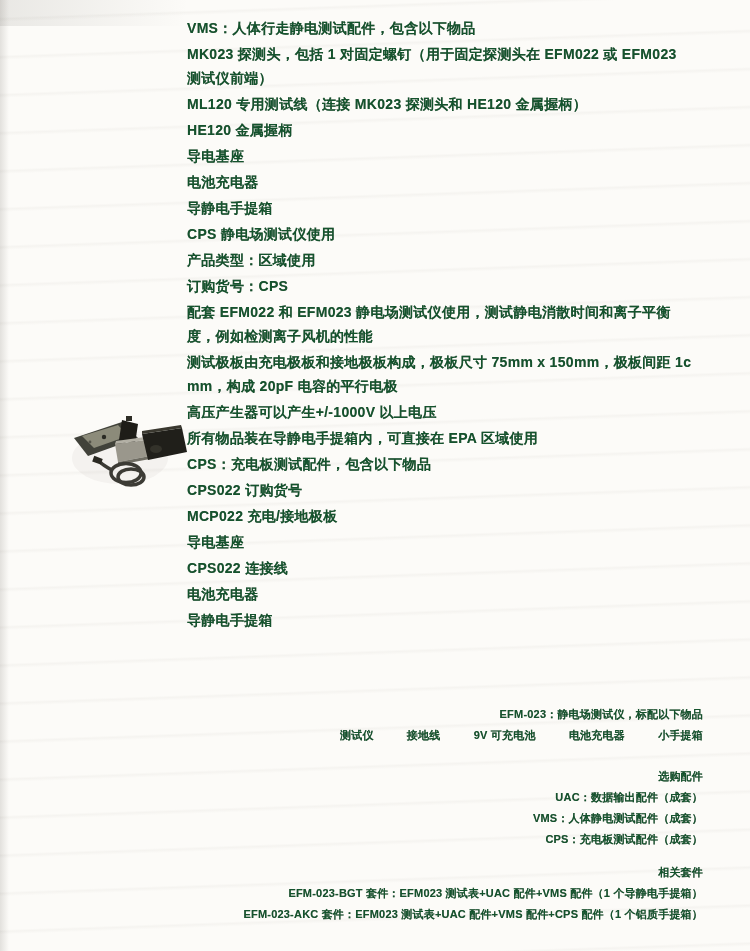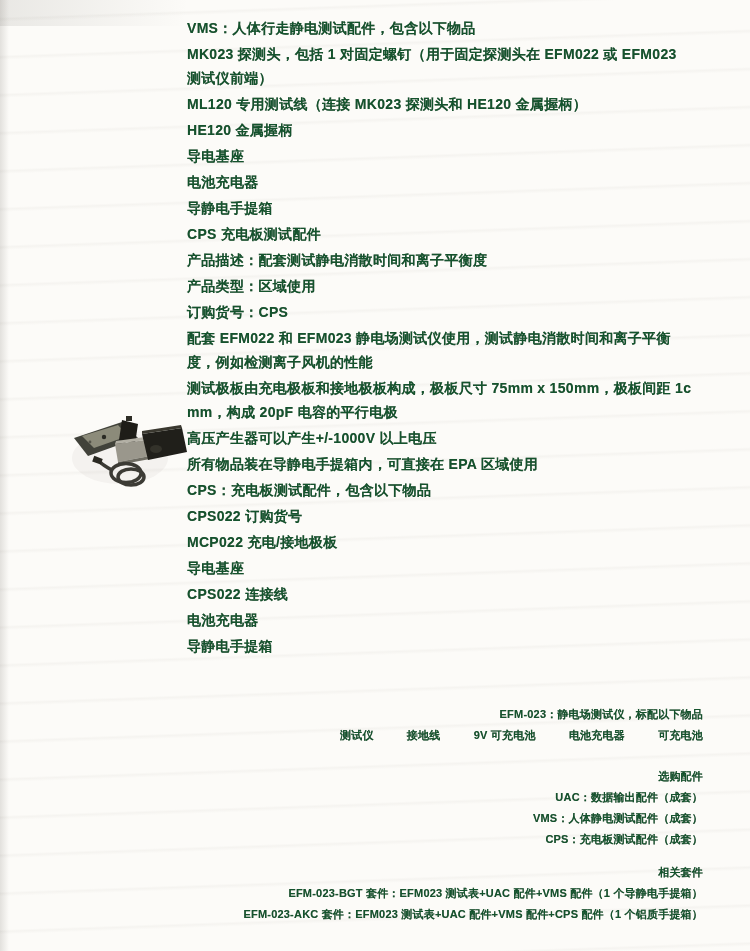--- a/index.html
+++ b/index.html
@@ -95,22 +95,21 @@
   </svg>
 
   <div class="body-col">
     <p>VMS：人体行走静电测试配件，包含以下物品</p>
     <p>MK023 探测头，包括 1 对固定螺钉（用于固定探测头在 EFM022 或 EFM023 测试仪前端）</p>
     <p>ML120 专用测试线（连接 MK023 探测头和 HE120 金属握柄）</p>
     <p>HE120 金属握柄</p>
     <p>导电基座</p>
     <p>电池充电器</p>
     <p>导静电手提箱</p>
-    <p>CPS 充电板测试配件</p>
-    <p>产品描述：配套测试静电消散时间和离子平衡度</p>
+    <p>CPS 静电场测试仪使用</p>
     <p>产品类型：区域使用</p>
     <p>订购货号：CPS</p>
     <p>配套 EFM022 和 EFM023 静电场测试仪使用，测试静电消散时间和离子平衡度，例如检测离子风机的性能</p>
     <p>测试极板由充电极板和接地极板构成，极板尺寸 75mm x 150mm，极板间距 1cmm，构成 20pF 电容的平行电极</p>
     <p>高压产生器可以产生+/-1000V 以上电压</p>
     <p>所有物品装在导静电手提箱内，可直接在 EPA 区域使用</p>
     <p>CPS：充电板测试配件，包含以下物品</p>
     <p>CPS022 订购货号</p>
     <p>MCP022 充电/接地极板</p>
     <p>导电基座</p>
@@ -119,21 +118,21 @@
     <p>导静电手提箱</p>
   </div>
 
   <div class="kit-col">
     <p>EFM-023：静电场测试仪，标配以下物品</p>
     <p class="contents-row">
       <span>测试仪</span>
       <span>接地线</span>
       <span>9V 可充电池</span>
       <span>电池充电器</span>
-      <span>可充电池</span>
+      <span>小手提箱</span>
     </p>
     <p>选购配件</p>
     <p>UAC：数据输出配件（成套）</p>
     <p>VMS：人体静电测试配件（成套）</p>
     <p>CPS：充电板测试配件（成套）</p>
     <p class="gap-above">相关套件</p>
     <p>EFM-023-BGT 套件：EFM023 测试表+UAC 配件+VMS 配件（1 个导静电手提箱）</p>
     <p>EFM-023-AKC 套件：EFM023 测试表+UAC 配件+VMS 配件+CPS 配件（1 个铝质手提箱）</p>
   </div>
 

